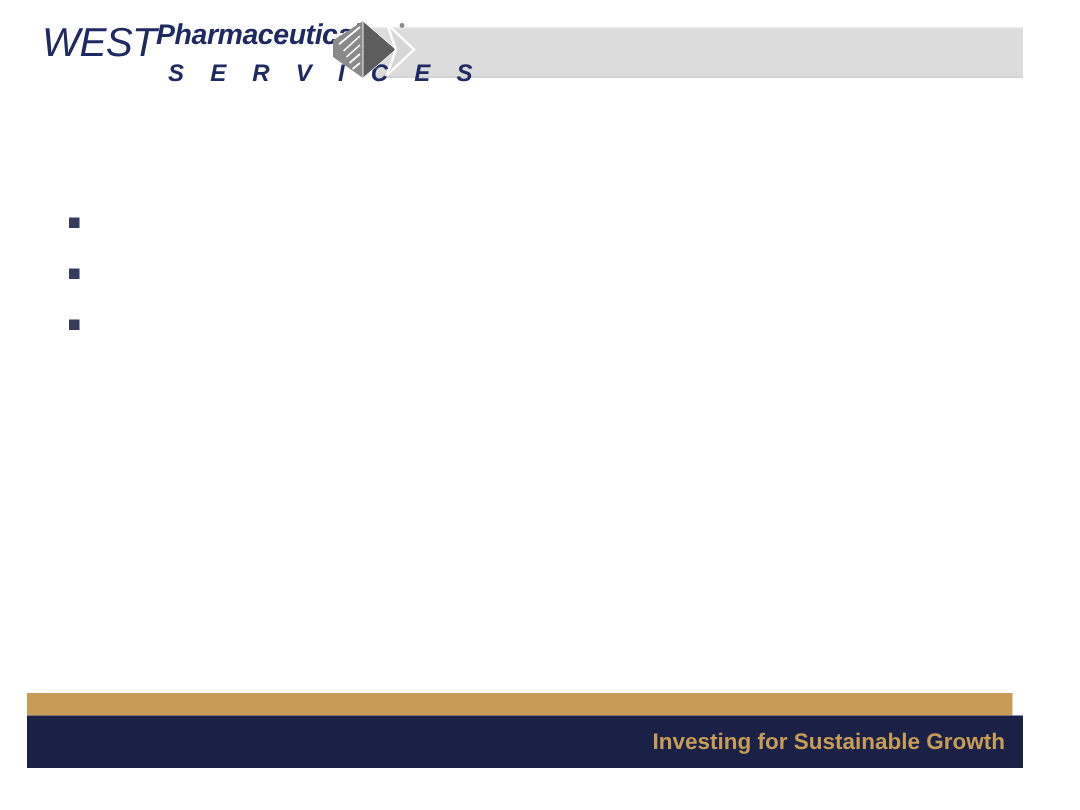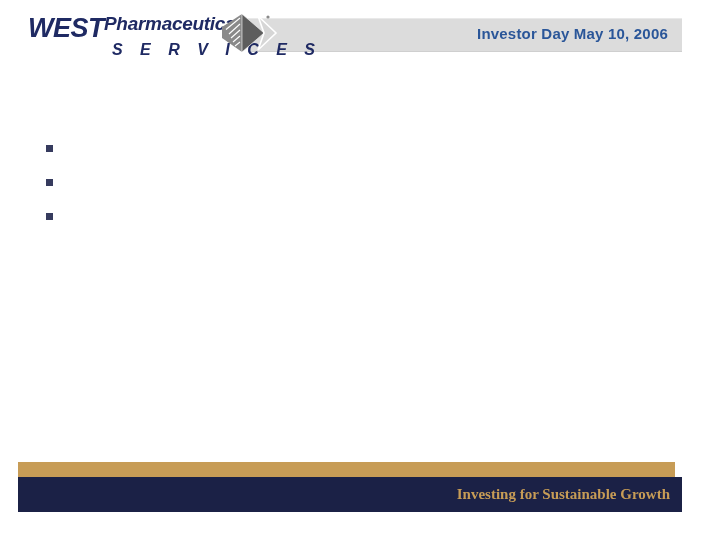--- a/index.html
+++ b/index.html
@@ -55,21 +55,21 @@
     height: 42px;
   }
   .logo-wordmark {
     position: absolute;
     left: 0;
     top: 2px;
     white-space: nowrap;
   }
   .logo-west {
     font-size: 27px;
-    font-weight: bold;
+    font-weight: normal;
     font-style: italic;
     color: #1f2a63;
     letter-spacing: -0.5px;
     vertical-align: top;
   }
   .logo-pharma {
     font-size: 19px;
     font-weight: bold;
     font-style: italic;
     color: #1f2a63;
@@ -144,30 +144,28 @@
     left: 18px;
     top: 477px;
     width: 652px;
     height: 35px;
     line-height: 35px;
     text-align: right;
     font-size: 15px;
     font-weight: bold;
     color: #c79c56;
     white-space: nowrap;
-    font-family: Liberation Serif, serif;
   }
 </style>
 </head>
 <body>
 
 <div class="slide">
 
   <div class="header-banner"></div>
-  <div class="header-title">Investor Day May 10, 2006</div>
 
   <div class="logo">
     <div class="logo-wordmark">
       <span class="logo-west">WEST</span><span class="logo-pharma">Pharmaceutical</span>
     </div>
     <div class="logo-services">S E R V I C E S</div>
     <div class="logo-mark">
       <svg width="60" height="42" viewBox="0 0 60 42" xmlns="http://www.w3.org/2000/svg">
 
         <polygon points="24,2 46,21 24,40" fill="#5d5d5d"></polygon>

